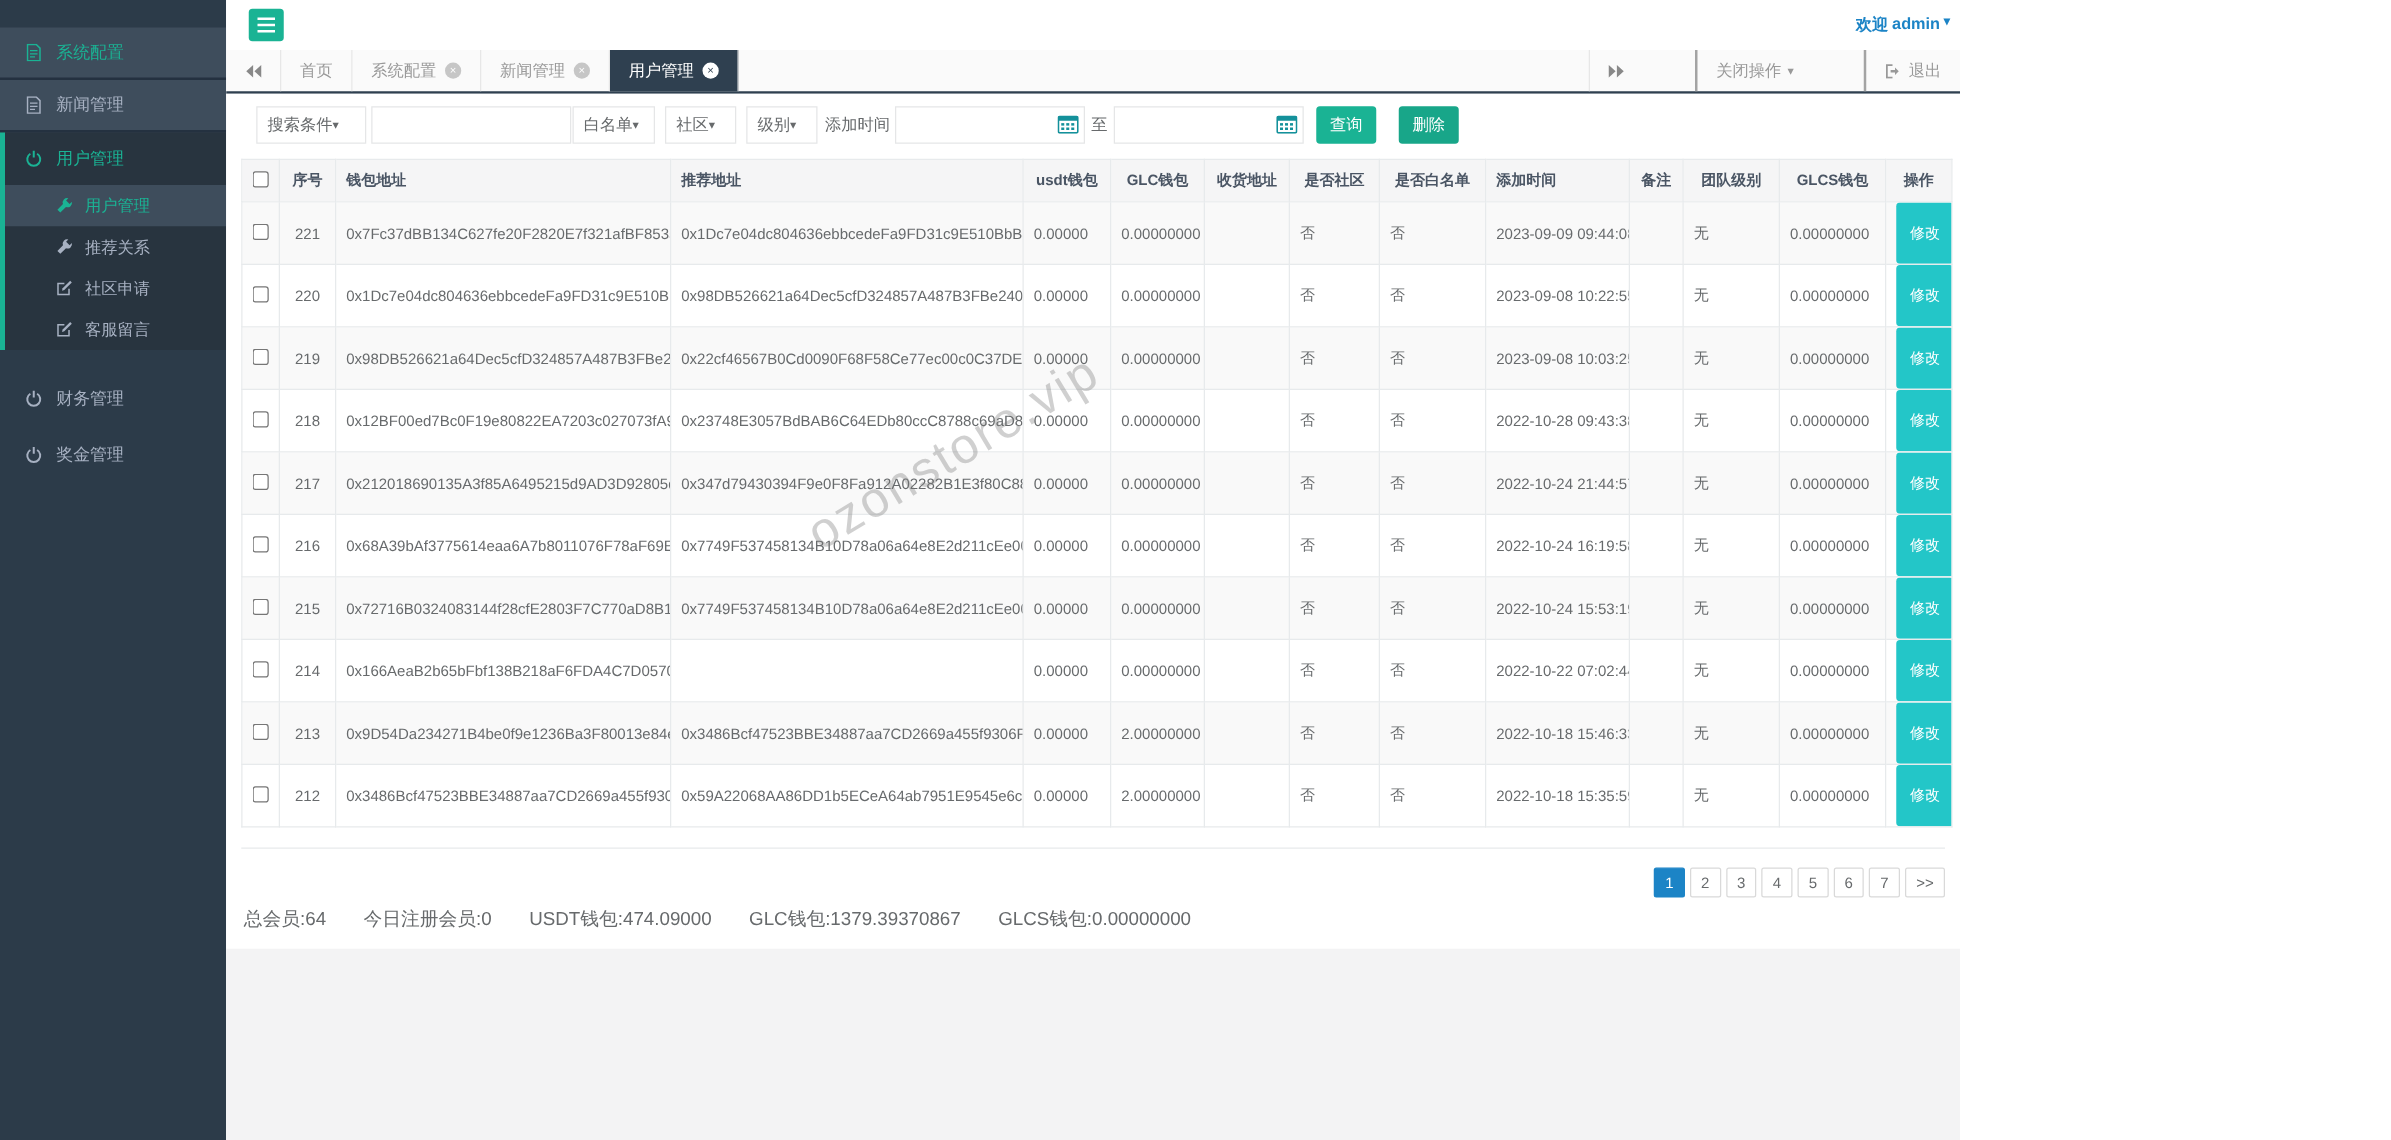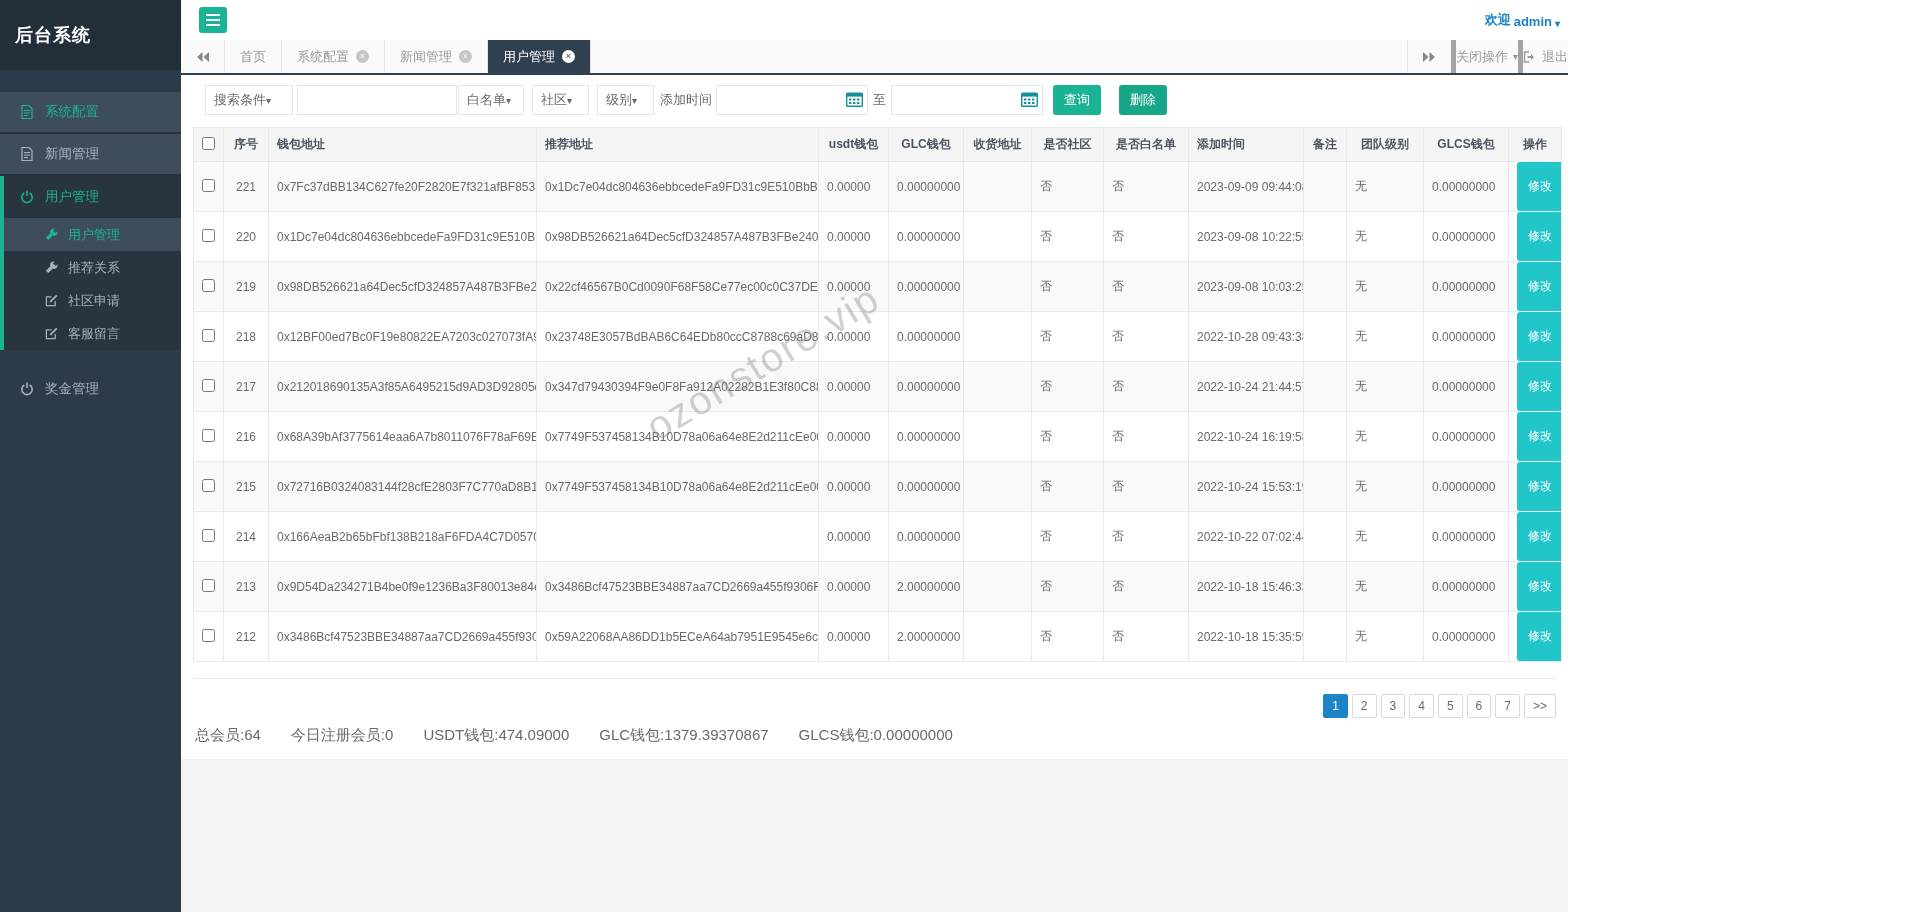--- a/index.html
+++ b/index.html
@@ -25,35 +25,35 @@
   .nav-icon svg { display:block; }
 
   
   .main { flex:1; display:flex; flex-direction:column; position:relative; background:#fff; min-width:0; }
 
   .topbar { height:40px; display:flex; align-items:center; justify-content:space-between;
             padding:0 8px 0 18px; background:#fff; }
   .hamburger { width:28px; height:26px; background:#1ab394; border-radius:3px; border:none;
                display:flex; flex-direction:column; align-items:center; justify-content:center; gap:3px; cursor:pointer; }
   .hamburger i { display:block; width:14px; height:2px; background:#fff; }
-  .welcome { color:#1c84c6; font-size:13px; font-weight:bold; cursor:pointer; display:flex; align-items:flex-end; gap:3px; }
+  .welcome { color:#1c84c6; font-size:13px; font-weight:bold; cursor:pointer; display:flex; align-items:flex-start; gap:3px; }
   .caret { font-size:10px; }
 
   .tabbar { height:35px; background:#fafafa; border-bottom:2px solid #2f4050; display:flex; align-items:stretch;
             color:#999; font-size:13px; }
   .tab-scroll { width:44px; display:flex; align-items:center; justify-content:center; color:#888; cursor:pointer; }
   .tab-scroll.left { border-right:1px solid #e7e7e7; }
   .tab-scroll.right { border-left:1px solid #e7e7e7; }
   .tab { display:flex; align-items:center; gap:7px; padding:0 15px; border-right:1px solid #e7e7e7; cursor:pointer; }
   .tab.active { background:#2f4050; color:#fff; }
   .tab-close { width:13px; height:13px; border-radius:50%; background:#c6c6c6; color:#fff; font-size:9px;
                line-height:13px; text-align:center; cursor:pointer; }
   .tab.active .tab-close { background:#fff; color:#2f4050; }
   .tab-right { margin-left:auto; display:flex; align-items:stretch; }
-  .tab-ctl { display:flex; align-items:center; gap:5px; padding:0 0; border-left:5px solid #a3a3a3; cursor:pointer; }
+  .tab-ctl { display:flex; align-items:center; gap:5px; padding:0 15px; border-left:2px solid #a3a3a3; cursor:pointer;margin-left:41px; }
 
   
   .panel { background:#fff; padding:10px 12px 0 12px; }
   .filter-row { display:flex; align-items:center; margin:0 0 12px 12px; }
   .sel { height:30px; border:1px solid #e5e6e7; background:#fff; display:flex; align-items:center;
          justify-content:flex-start; padding:0 8px; color:#676a6c; font-size:13px; cursor:pointer; }
   .sel .caret { color:#676a6c; }
   .txt { height:30px; border:1px solid #e5e6e7; padding:0 8px; font-size:13px; color:#676a6c; outline:none; }
   .lbl { font-size:13px; color:#676a6c; white-space:nowrap; }
   .datebox { position:relative; width:152px; height:30px; }
@@ -86,21 +86,20 @@
 
   .watermark { position:absolute; left:450px; top:340px; transform:rotate(-31deg); font-size:40px;
                color:rgba(120,120,120,0.35); letter-spacing:2px; pointer-events:none; z-index:5; white-space:nowrap; }
 </style>
 </head>
 <body>
 
 <div class="app">
 
   <div class="sidebar">
-    <div class="side-logo">后台系统</div>
     <div class="nav">
         <div class="nav-item band green">
           <span class="nav-icon">
             <svg width="12" height="14" viewBox="0 0 12 14">
               <path d="M1 0.5h7l3 3v10H1z" fill="none" stroke="currentColor" stroke-width="1.2"></path>
               <path d="M3 5.5h6M3 8h6M3 10.5h4" stroke="currentColor" stroke-width="1"></path>
             </svg>
           </span>
           <span class="nav-label">系统配置</span>
         </div>
@@ -150,20 +149,29 @@
           </div>
           <div class="nav-sub">
             <span class="nav-icon">
               <svg width="13" height="13" viewBox="0 0 14 14">
                 <path d="M11 7.5v5H1.5V3H7" fill="none" stroke="currentColor" stroke-width="1.3"></path>
                 <path d="M5 9.2l.5-2L12 .7l1.4 1.4L6.9 8.7z" fill="currentColor"></path>
               </svg>
             </span>
             <span class="nav-label">客服留言</span>
           </div>
+        </div>
+        <div class="nav-item plain">
+          <span class="nav-icon">
+            <svg width="14" height="14" viewBox="0 0 14 14">
+              <path d="M4.3 3a5.2 5.2 0 1 0 5.4 0" fill="none" stroke="currentColor" stroke-width="1.6"></path>
+              <line x1="7" y1="0.5" x2="7" y2="6" stroke="currentColor" stroke-width="1.6"></line>
+            </svg>
+          </span>
+          <span class="nav-label">财务管理</span>
         </div>
         <div class="nav-item plain">
           <span class="nav-icon">
             <svg width="14" height="14" viewBox="0 0 14 14">
               <path d="M4.3 3a5.2 5.2 0 1 0 5.4 0" fill="none" stroke="currentColor" stroke-width="1.6"></path>
               <line x1="7" y1="0.5" x2="7" y2="6" stroke="currentColor" stroke-width="1.6"></line>
             </svg>
           </span>
           <span class="nav-label">奖金管理</span>
         </div>

